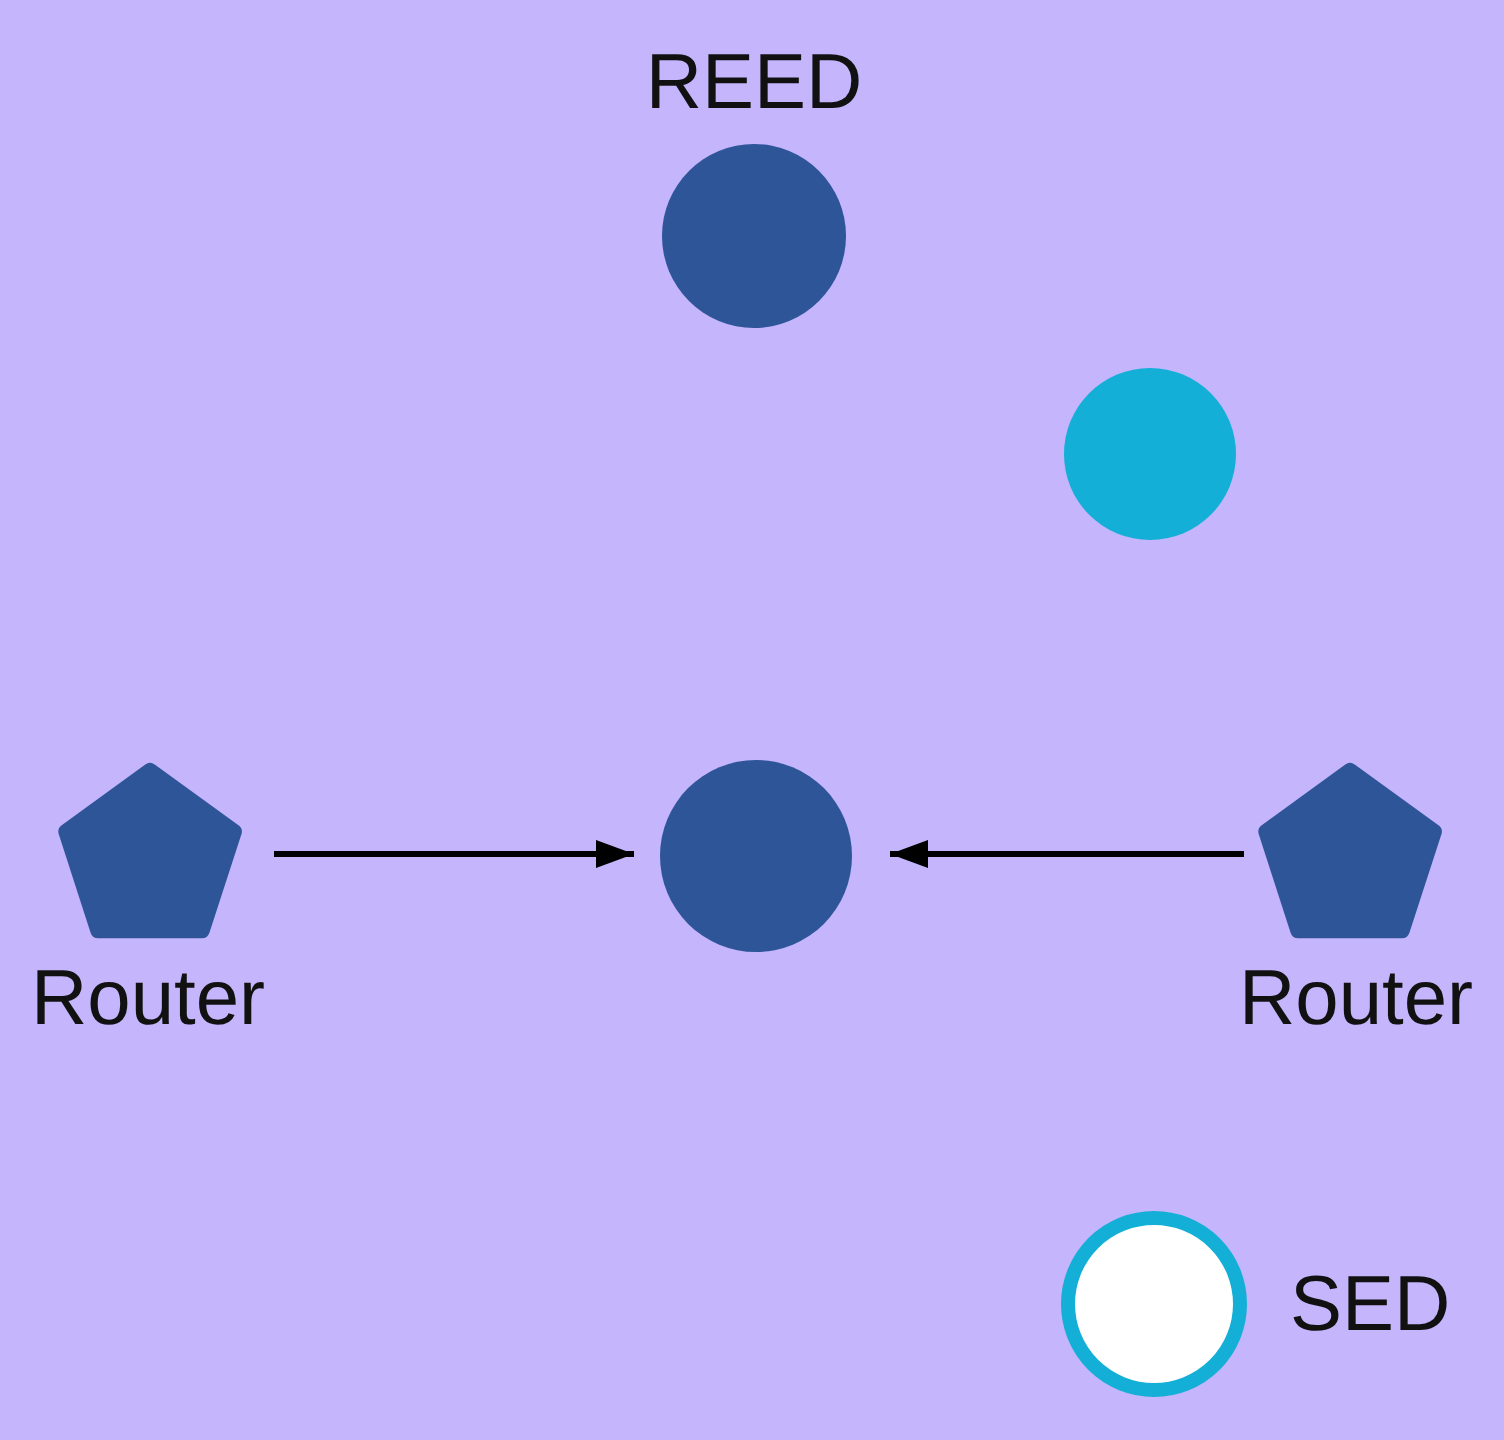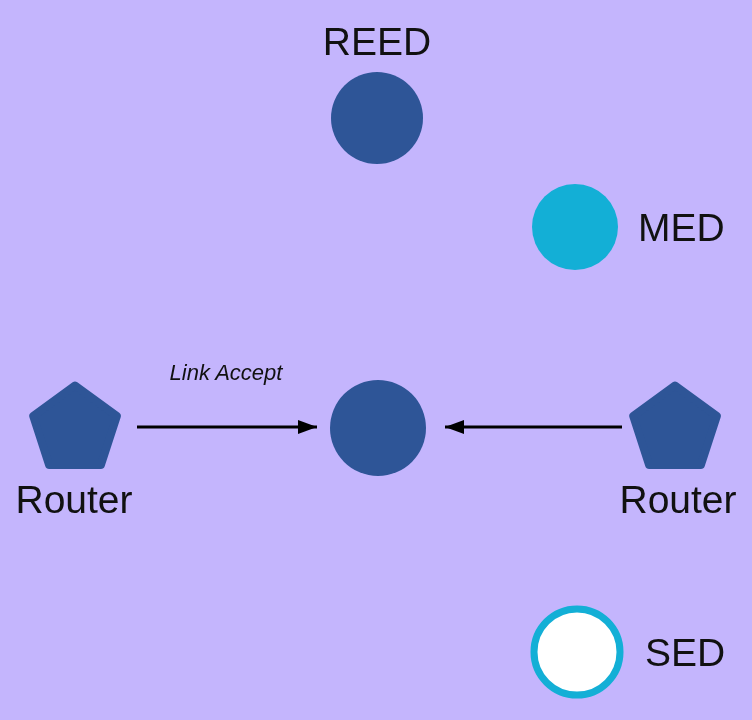--- a/index.html
+++ b/index.html
@@ -87,25 +87,23 @@
 
     <polygon class="pent" points="675,385.5 716.9,415.9 700.9,465.1 649.1,465.1 633.2,415.9"></polygon>
 
     <line class="arrow-line" x1="137" y1="427" x2="317" y2="427" marker-end="url(#arrowhead)"></line>
 
     <line class="arrow-line" x1="622" y1="427" x2="445" y2="427" marker-end="url(#arrowhead)"></line>
   </svg>
 
   <div class="label centered" style="left:377px; top:22px;">REED</div>
 
-  <div class="label" style="left:638px; top:208px;">MED</div>
 
   <div class="label centered" style="left:74px; top:480px;">Router</div>
 
   <div class="label centered" style="left:678px; top:480px;">Router</div>
 
   <div class="label" style="left:645px; top:633px;">SED</div>
 
   <div class="edge-label" style="left:226px; top:360px;">
-    <div>Link Accept</div>
   </div>
 
 </div>
 
 </body></html>

